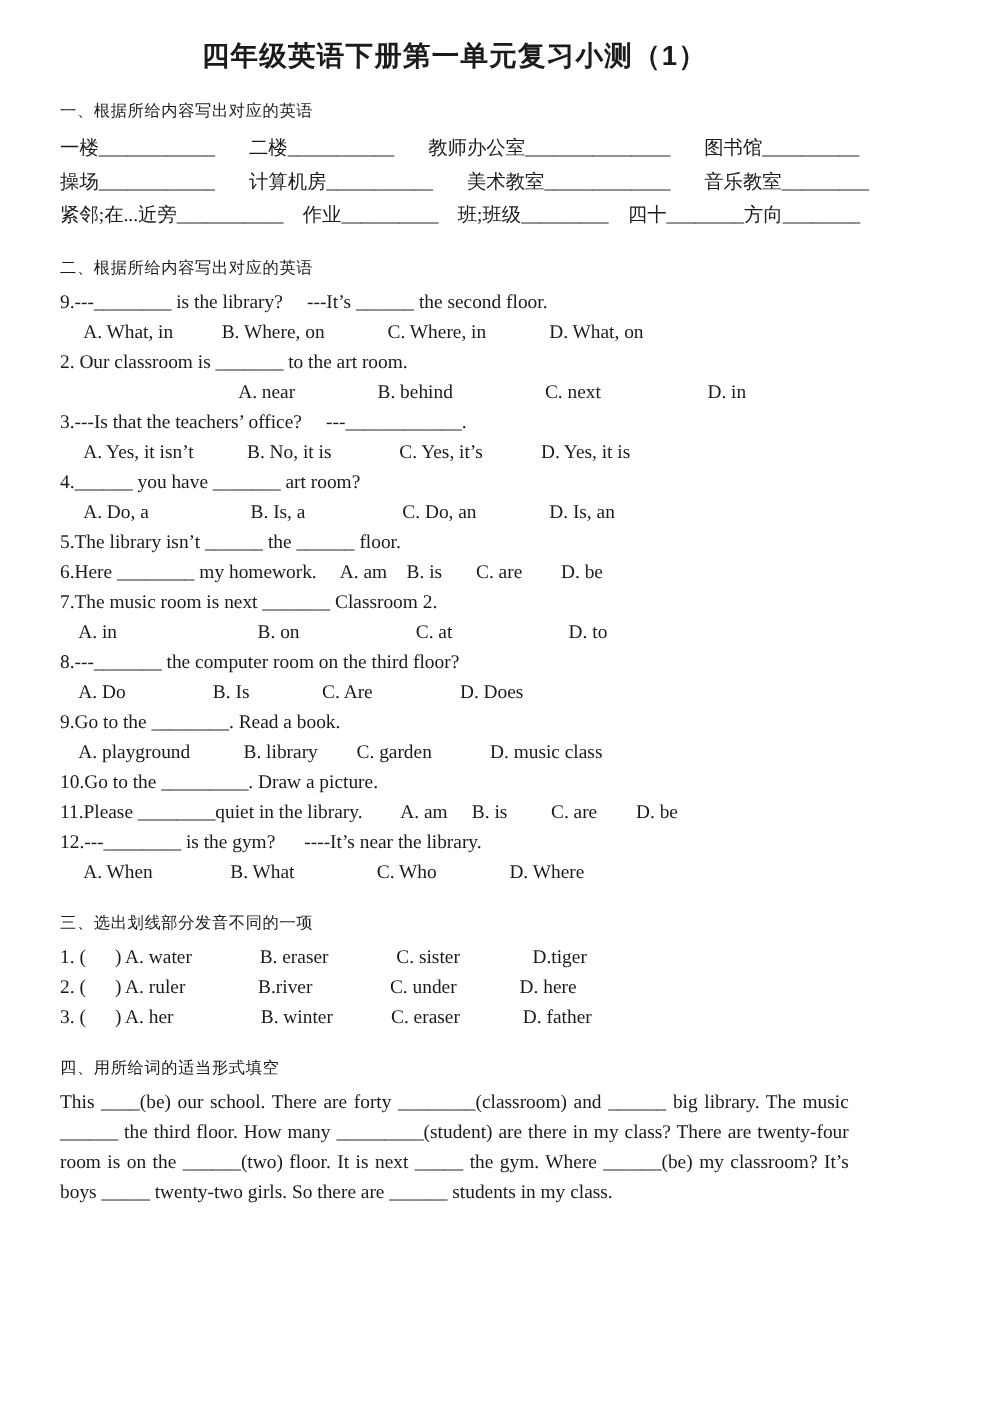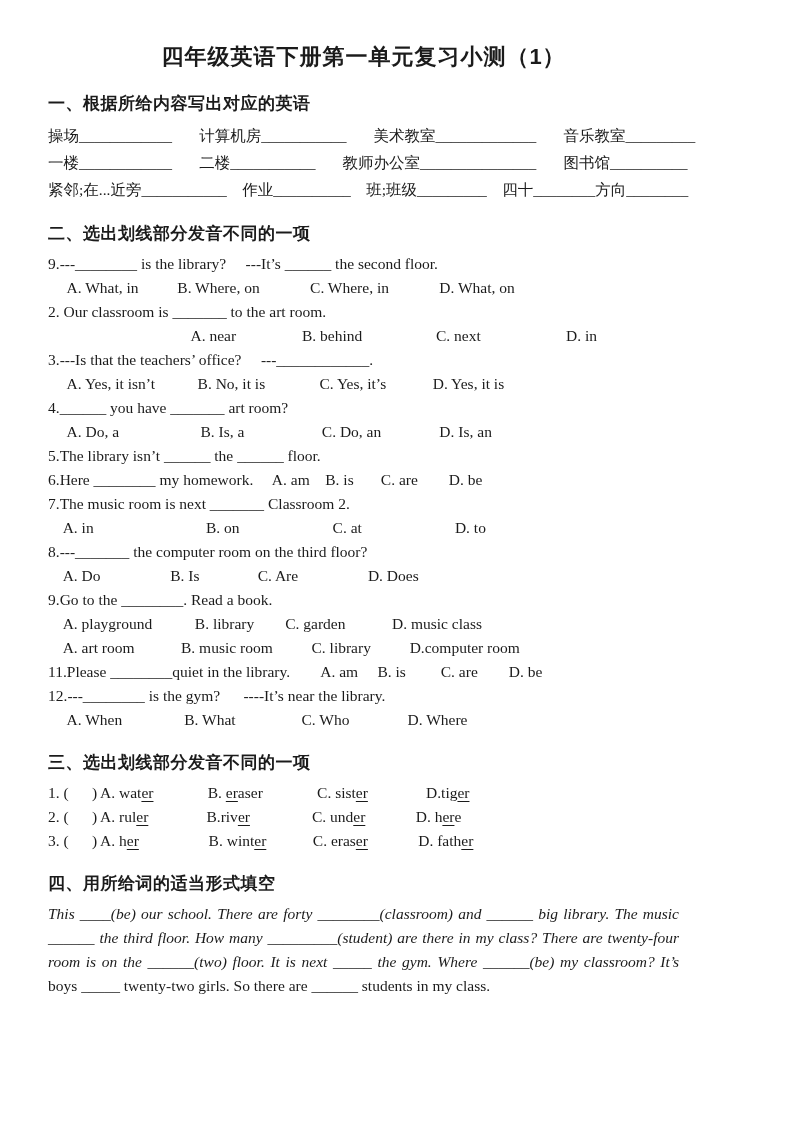--- a/index.html
+++ b/index.html
@@ -1,93 +1,92 @@
 <!DOCTYPE html>
 <html><head>
 <meta charset="utf-8">
 <style>
   html,body { margin:0; padding:0; background:#ffffff; }
   .page {
     position:relative;
     width:727px; height:1122px;
     box-sizing:border-box;
-    padding:36px 48px 0 48px;
+    padding:24px 48px 0 48px;
     background:#ffffff;
     color:#1b1b1b;
     font-family:"Liberation Serif", serif;
     font-size:15.5px;
     overflow:hidden;
   }
   .title {
     text-align:center;
     font-family:"Liberation Sans", sans-serif;
     font-weight:700;
     font-size:22px;
     margin:6px 0 20px 0;
     letter-spacing:1px;
   }
   .sec { margin-bottom:19px; }
   .sec-heading {
     font-family:"Liberation Sans", sans-serif;
-    font-weight:700;
-    font-size:17px;
+    font-weight:400;
+    font-size:13px;
     margin-bottom:7px;
     letter-spacing:0.5px;
   }
   .ln { white-space:pre; line-height:24px; }
   .s1 .ln { line-height:27px; }
   .s3 .ln { line-height:24px; }
-  .u { text-decoration:underline; text-underline-offset:3px; }
+  .u { text-underline-offset:3px; }
   .cloze-ln {
     white-space:normal;
     line-height:24px;
     text-align:justify;
     text-align-last:justify;
-    font-style:italic;
   }
   .cloze-last {
     white-space:normal;
     line-height:24px;
     text-align:right;
     text-align-last:left;
   }
 </style>
 </head>
 <body>
 
 <div class="page">
 
   <div class="title">四年级英语下册第一单元复习小测（1）</div>
 
   <div class="sec s1">
     <div class="sec-heading">一、根据所给内容写出对应的英语</div>
+    <div class="ln">一楼____________       二楼___________       教师办公室_______________       图书馆__________</div>
     <div class="ln">操场____________       计算机房___________       美术教室_____________       音乐教室_________</div>
-    <div class="ln">一楼____________       二楼___________       教师办公室_______________       图书馆__________</div>
     <div class="ln">紧邻;在...近旁___________    作业__________    班;班级_________    四十________方向________</div>
   </div>
 
   <div class="sec s2">
-    <div class="sec-heading">二、选出划线部分发音不同的一项</div>
+    <div class="sec-heading">二、根据所给内容写出对应的英语</div>
     <div class="ln">9.---________ is the library?     ---It’s ______ the second floor.</div>
     <div class="ln">     A. What, in          B. Where, on             C. Where, in             D. What, on</div>
     <div class="ln">2. Our classroom is _______ to the art room.</div>
     <div class="ln">                                     A. near                 B. behind                   C. next                      D. in</div>
     <div class="ln">3.---Is that the teachers’ office?     ---____________.</div>
     <div class="ln">     A. Yes, it isn’t           B. No, it is              C. Yes, it’s            D. Yes, it is</div>
     <div class="ln">4.______ you have _______ art room?</div>
     <div class="ln">     A. Do, a                     B. Is, a                    C. Do, an               D. Is, an</div>
     <div class="ln">5.The library isn’t ______ the ______ floor.</div>
     <div class="ln">6.Here ________ my homework.     A. am    B. is       C. are        D. be</div>
     <div class="ln">7.The music room is next _______ Classroom 2.</div>
     <div class="ln">    A. in                             B. on                        C. at                        D. to</div>
     <div class="ln">8.---_______ the computer room on the third floor?</div>
     <div class="ln">    A. Do                  B. Is               C. Are                  D. Does</div>
     <div class="ln">9.Go to the ________. Read a book.</div>
     <div class="ln">    A. playground           B. library        C. garden            D. music class</div>
-    <div class="ln">    A. art room            B. music room          C. library          D.computer room</div>
+    <div class="ln">10.Go to the _________. Draw a picture.</div>
     <div class="ln">11.Please ________quiet in the library.        A. am     B. is         C. are        D. be</div>
     <div class="ln">12.---________ is the gym?      ----It’s near the library.</div>
     <div class="ln">     A. When                B. What                 C. Who               D. Where</div>
   </div>
 
   <div class="sec s3">
     <div class="sec-heading">三、选出划线部分发音不同的一项</div>
     <div class="ln"><span>1. (      ) A. wat</span><span class="u">er</span><span>              B. </span><span class="u">er</span><span>aser              C. sist</span><span class="u">er</span><span>               D.tig</span><span class="u">er</span><span></span></div>
     <div class="ln"><span>2. (      ) A. rul</span><span class="u">er</span><span>               B.riv</span><span class="u">er</span><span>                C. und</span><span class="u">er</span><span>             D. h</span><span class="u">er</span><span>e</span></div>
     <div class="ln"><span>3. (      ) A. h</span><span class="u">er</span><span>                  B. wint</span><span class="u">er</span><span>            C. eras</span><span class="u">er</span><span>             D. fath</span><span class="u">er</span><span></span></div>

